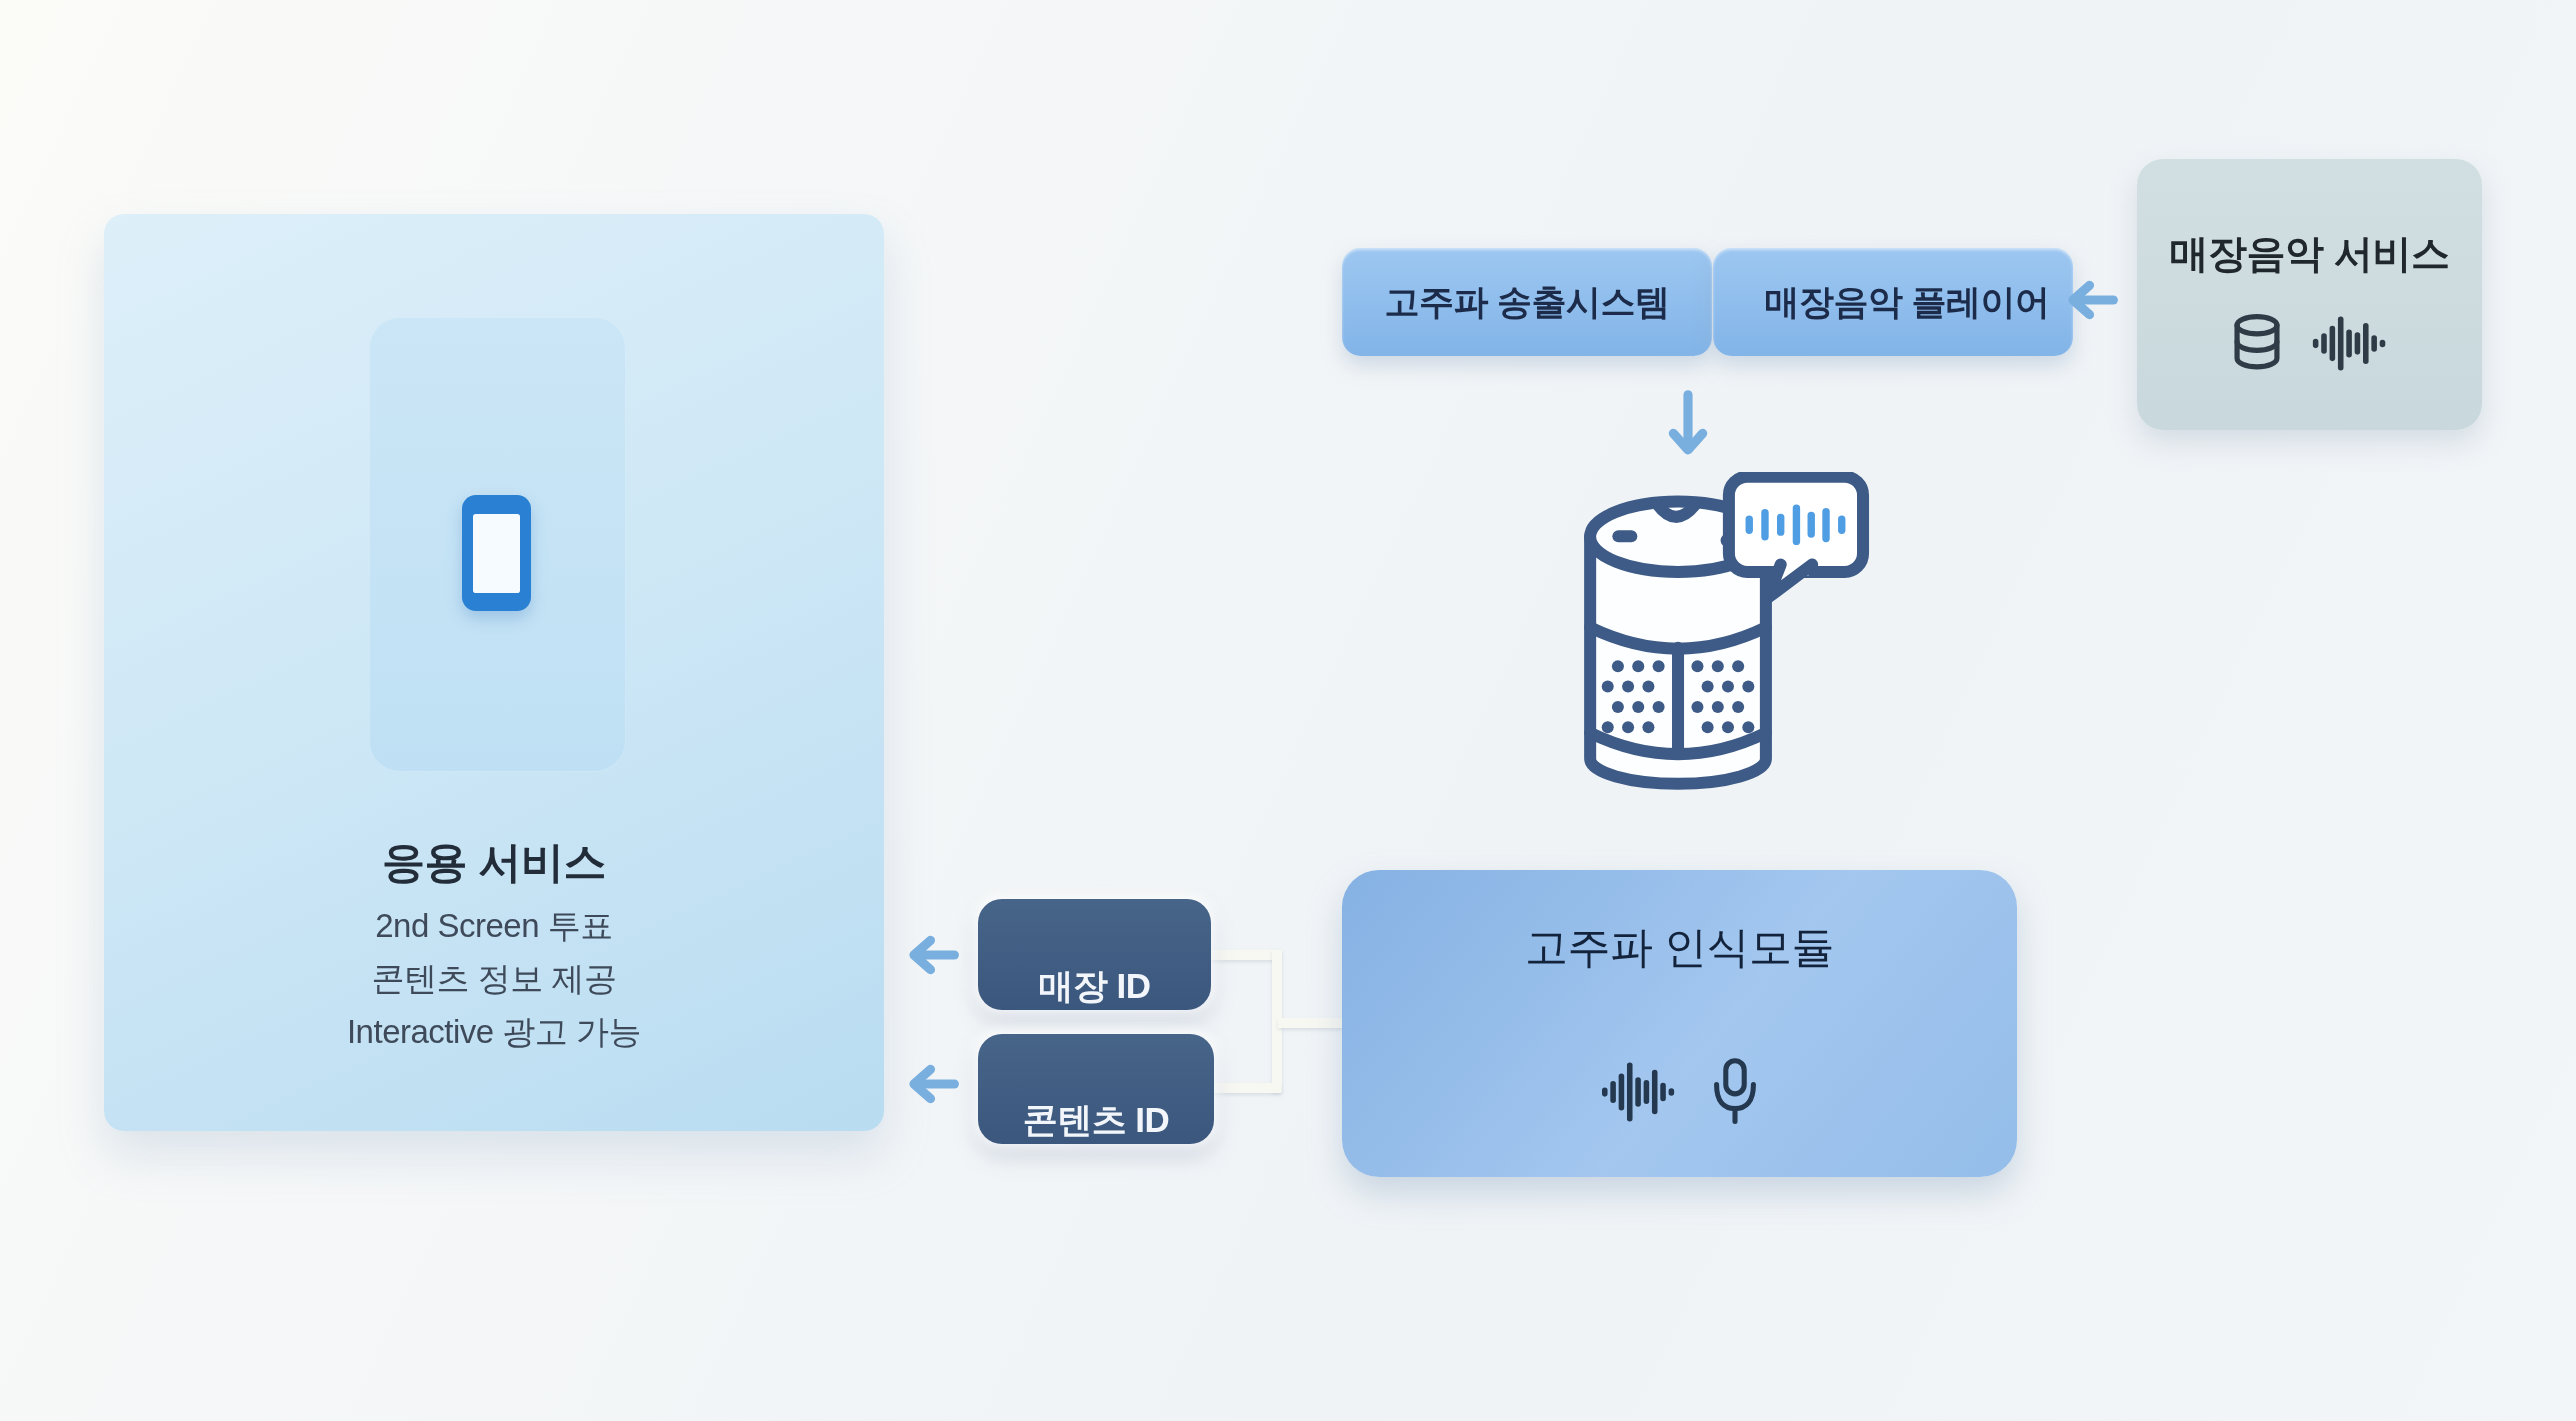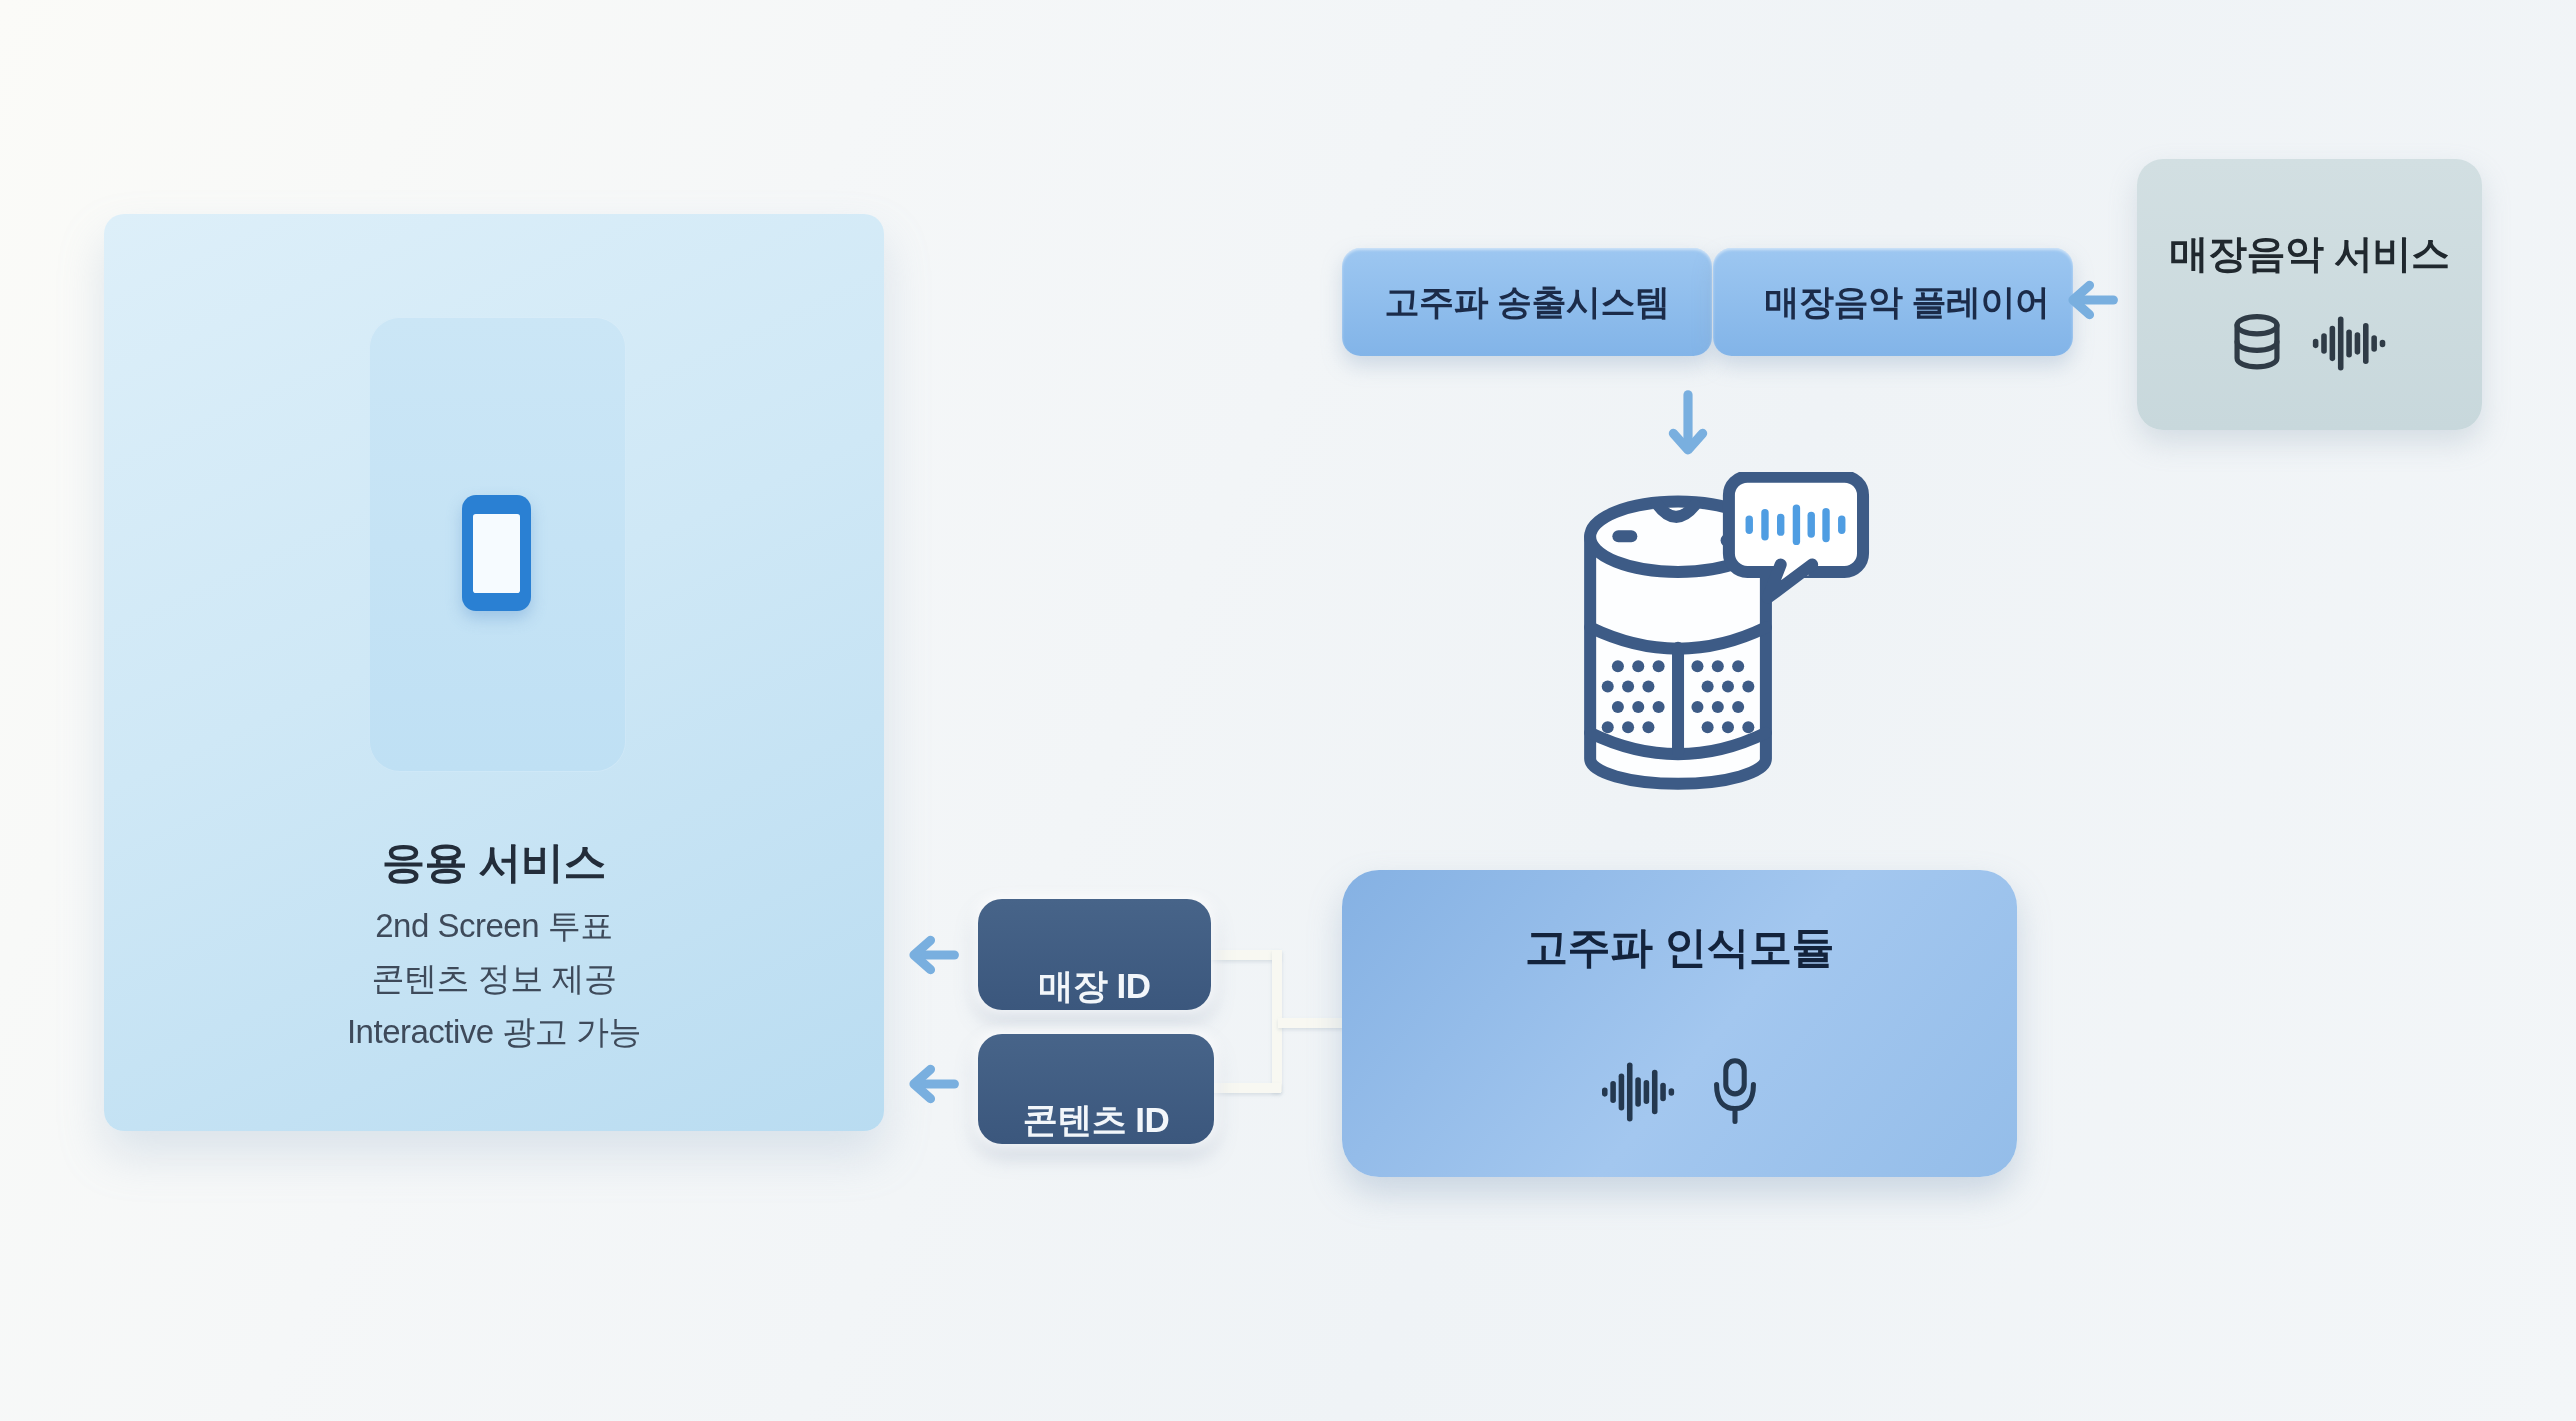--- a/index.html
+++ b/index.html
@@ -59,21 +59,21 @@
   .service-title{top:48px;height:52px;line-height:52px;font-size:39px;font-weight:700;color:#20282e;margin-top:21px;}
   .service-icons{position:absolute;left:0;top:152px;width:100%;height:65px;
     display:flex;align-items:center;justify-content:center;gap:28px;}
 
   
   .recog-box{
     left:1342px;top:870px;width:675px;height:307px;border-radius:37px;
     background:linear-gradient(130deg,#85b1e3 0%,#a3c7ef 55%,#94bde9 100%);
     box-shadow:0 16.7px 33px rgba(135,160,190,.35);
   }
-  .recog-title{height:54px;line-height:54px;font-size:43px;font-weight:700;color:#13233c;}
+  .recog-title{height:54px;line-height:54px;font-size:43px;font-weight:400;color:#13233c;}
   .recog-title.t1{top:50px;} .recog-title.t2{top:111px;}
   .recog-icons{position:absolute;left:0;top:185px;width:100%;height:74px;
     display:flex;align-items:center;justify-content:center;gap:33px;}
 
   
   .id-btn{
     display:flex;align-items:flex-end;justify-content:center;
     border-radius:24px;
     background:linear-gradient(180deg,#476489 0%,#3b577d 100%);
     box-shadow:0 0 13px 3.7px rgba(255,255,255,.85), 0 11px 22px rgba(120,140,170,.35);

